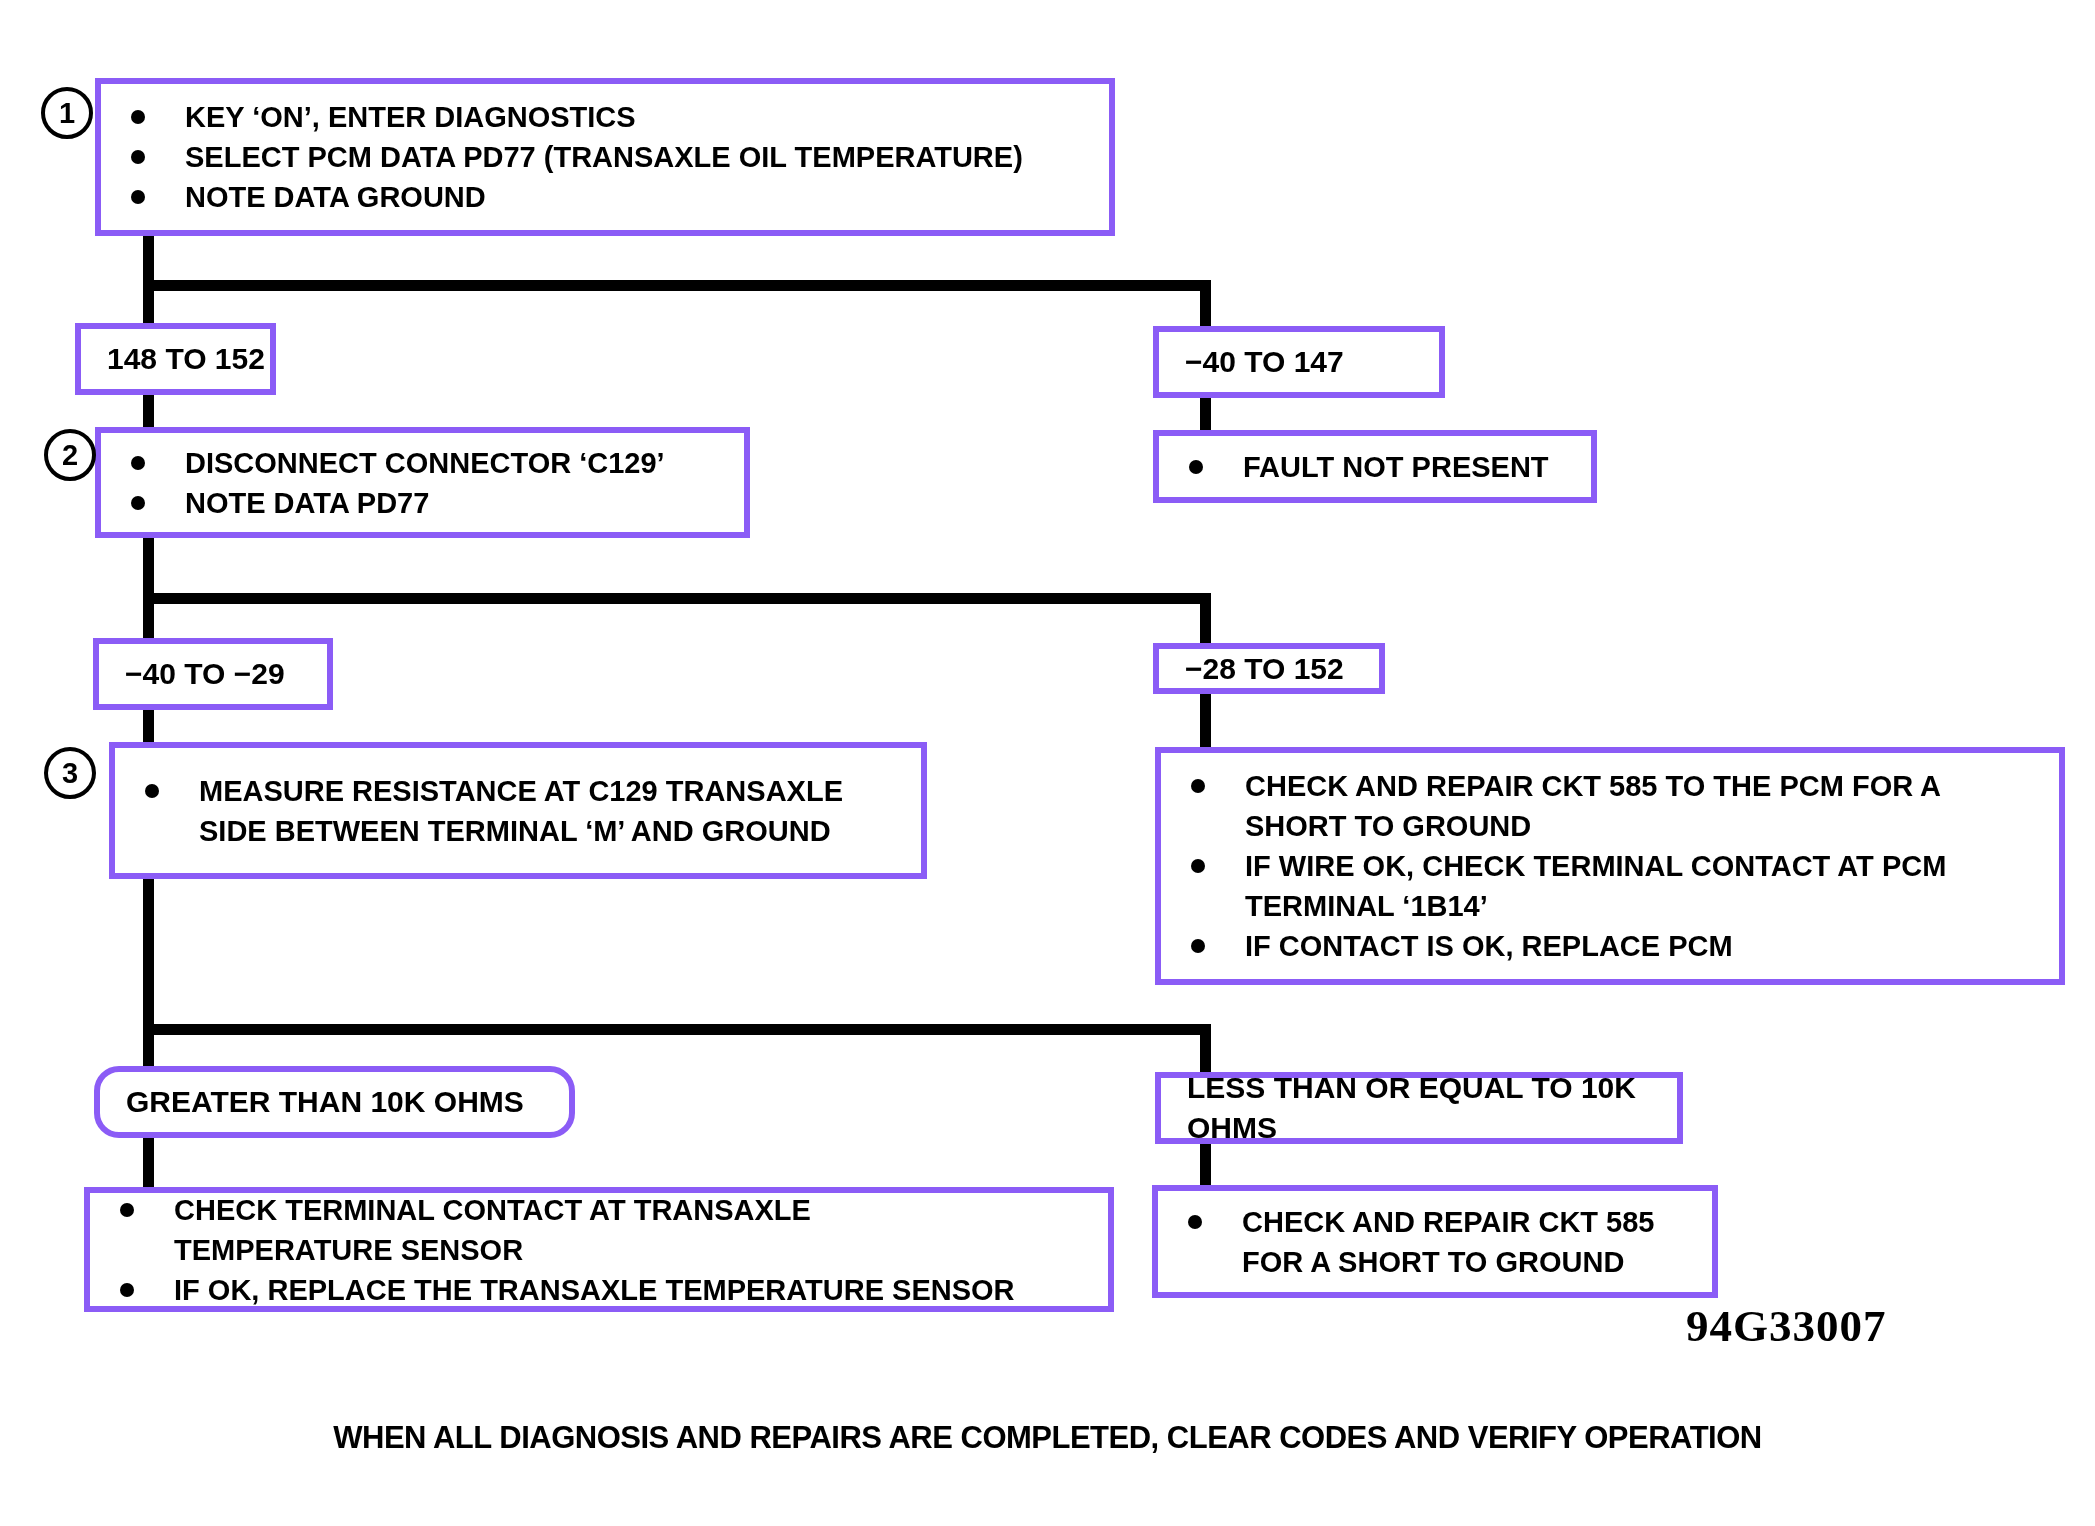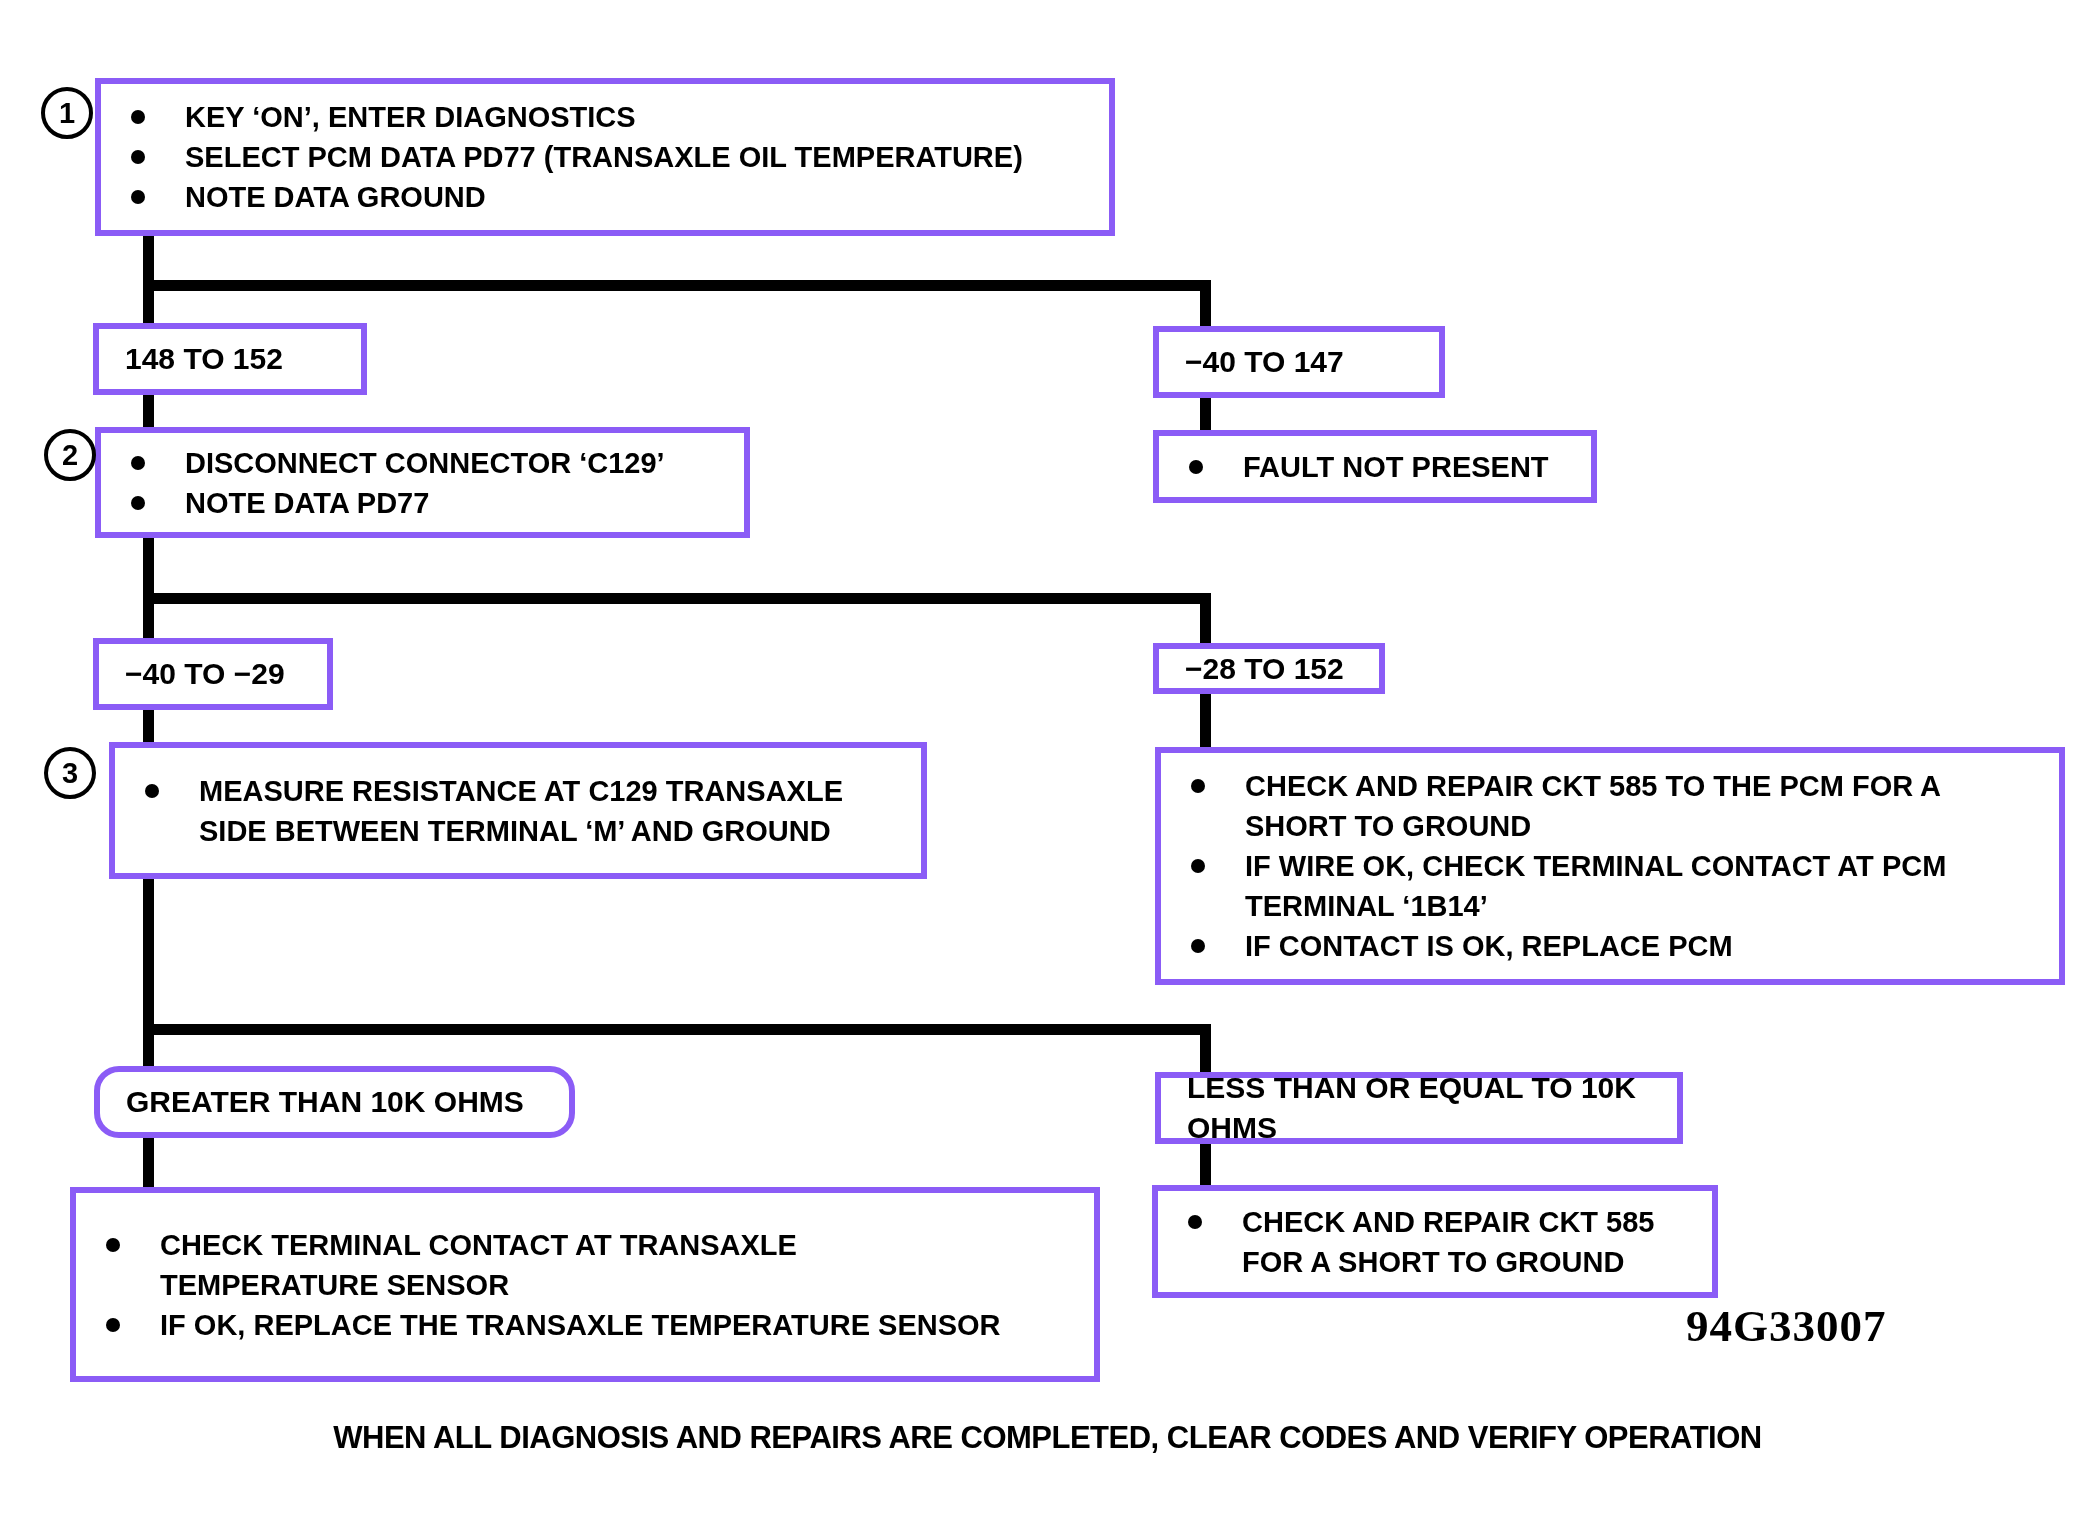--- a/index.html
+++ b/index.html
@@ -93,21 +93,21 @@
     <div class="bullet-line">
       <span class="dot"></span>
       <span>SELECT PCM DATA PD77 (TRANSAXLE OIL TEMPERATURE)</span>
     </div>
     <div class="bullet-line">
       <span class="dot"></span>
       <span>NOTE DATA GROUND</span>
     </div>
   </div>
 
-  <div class="node label-node" style="left:93px;top:323px;width:274px;height:72px;">
+  <div class="node label-node" style="left:75px;top:323px;width:201px;height:72px;">
     <span>148 TO 152</span>
   </div>
   <div class="node label-node" style="left:1153px;top:326px;width:292px;height:72px;">
     <span>−40 TO 147</span>
   </div>
 
   <div class="node" style="left:1153px;top:430px;width:444px;height:73px;">
     <div class="bullet-line">
       <span class="dot"></span>
       <span>FAULT NOT PRESENT</span>
@@ -163,21 +163,21 @@
     </div>
   </div>
 
   <div class="node label-node" style="left:94px;top:1066px;width:481px;height:72px;border-radius:25px;">
     <span>GREATER THAN 10K OHMS</span>
   </div>
   <div class="node label-node" style="left:1155px;top:1072px;width:528px;height:72px;">
     <span>LESS THAN OR EQUAL TO 10K OHMS</span>
   </div>
 
-  <div class="node" style="left:70px;top:1187px;width:1030px;height:195px;">
+  <div class="node" style="left:84px;top:1187px;width:1030px;height:125px;">
     <div class="bullet-line">
       <span class="dot"></span>
       <span>CHECK TERMINAL CONTACT AT TRANSAXLE</span>
     </div>
     <div class="cont-line">
       <span>TEMPERATURE SENSOR</span>
     </div>
     <div class="bullet-line">
       <span class="dot"></span>
       <span>IF OK, REPLACE THE TRANSAXLE TEMPERATURE SENSOR</span>

